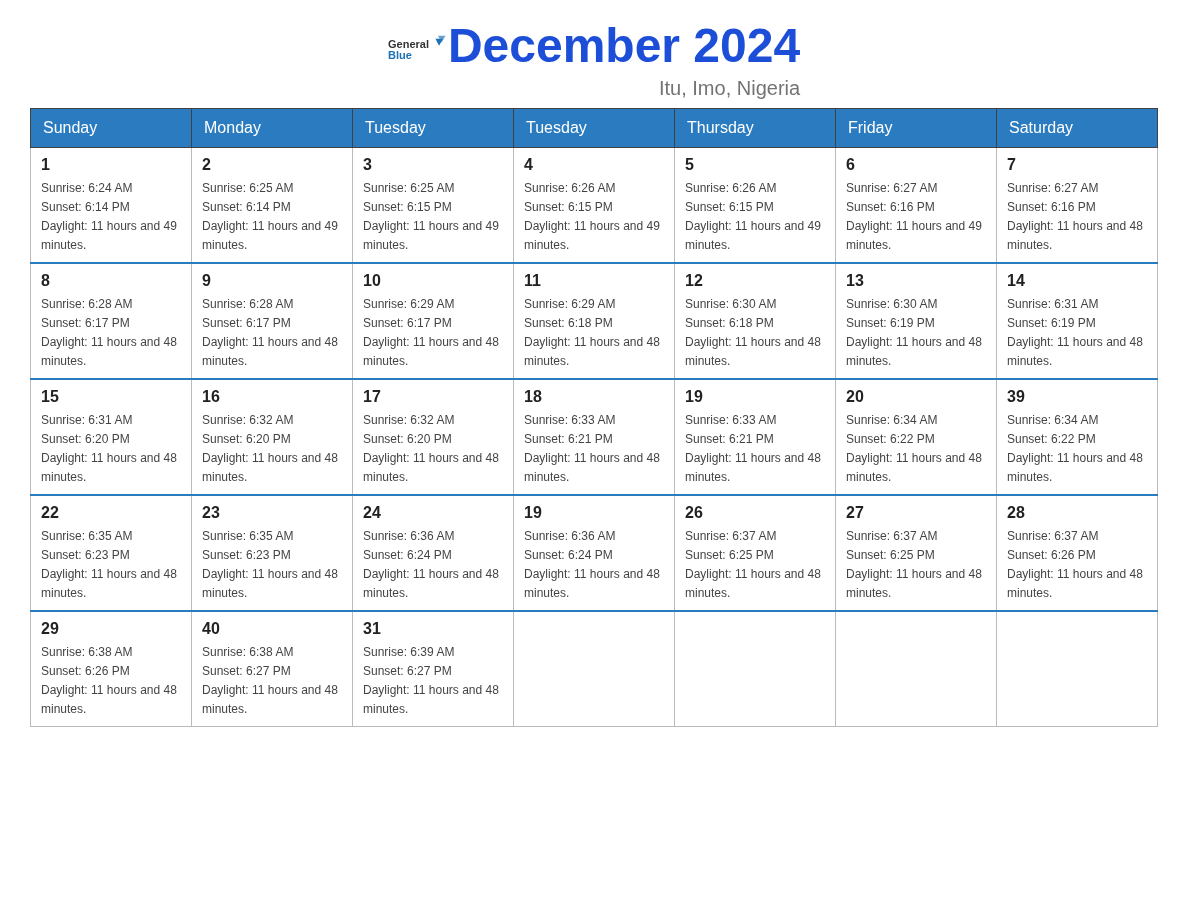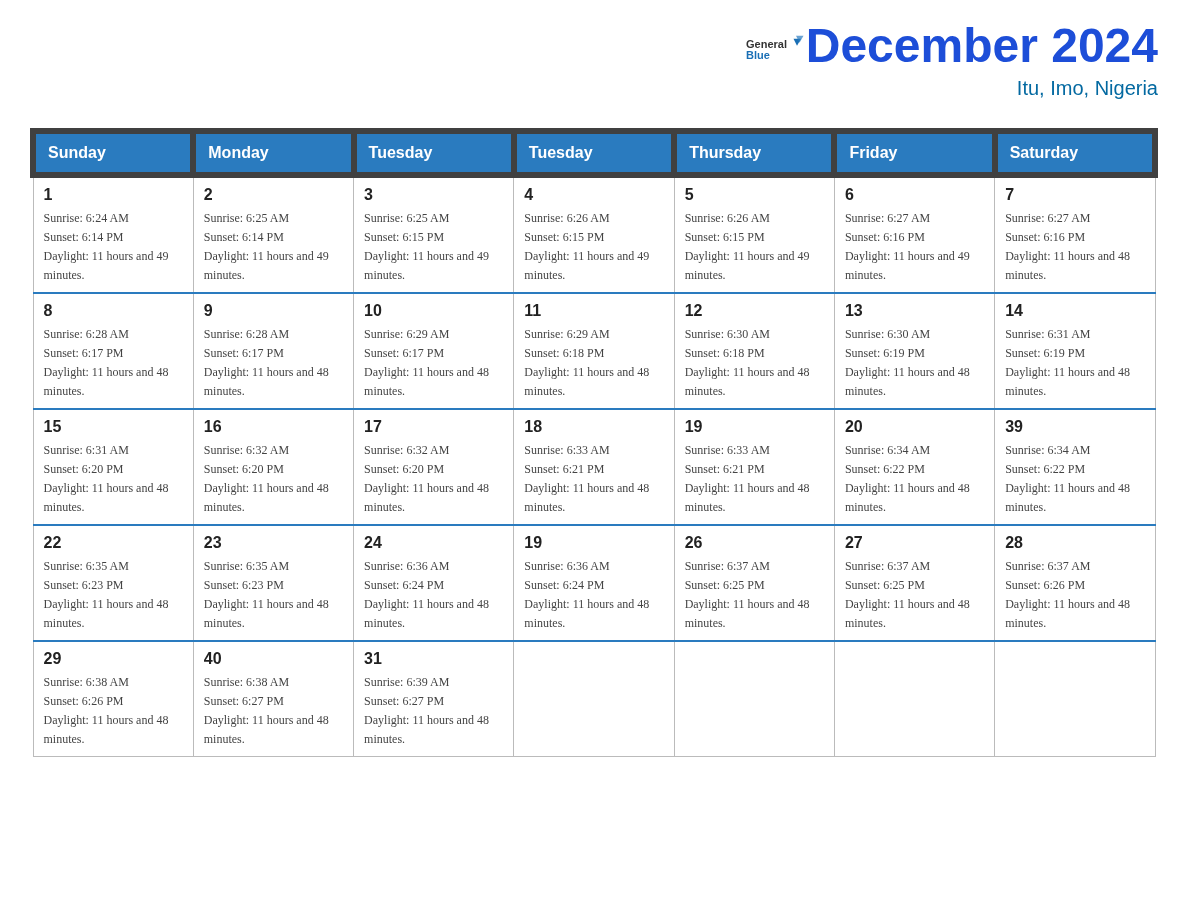--- a/index.html
+++ b/index.html
@@ -5,75 +5,74 @@
     * { margin: 0; padding: 0; box-sizing: border-box; }
     body {
       font-family: Arial, sans-serif;
       background: #ffffff;
       width: 1188px;
       min-height: 918px;
       padding: 20px 30px;
     }
     .header {
       display: flex;
-      justify-content: flex-end;
+      justify-content: center;
       align-items: flex-start;
-      margin-bottom: 28px;
+      margin-bottom: 8px;
     }
     .logo {
       display: flex;
       align-items: center;
     }
     .title-area {
       text-align: right;
     }
     .month-title {
       font-size: 48px;
       font-weight: bold;
       color: #1d4ed8;
       line-height: 1.1;
     }
     .location {
       font-size: 20px;
-      color: #0369a1;
+      color: #737373;
       margin-top: 4px;
     }
     .calendar {
       width: 100%;
       border-collapse: collapse;
       border: 1px solid #aaa;
     }
     .calendar th {
       background: #2a7bbf;
       color: #fff;
       font-size: 16px;
-      font-weight: bold;
+      font-weight: normal;
       padding: 10px 12px;
       text-align: left;
-      border: 6px solid #404040;
+      border: 1px solid #404040;
     }
     .calendar td {
       vertical-align: top;
       padding: 8px 10px;
       border: 1px solid #bbb;
       width: calc(100% / 7);
       min-height: 110px;
     }
     .day-number {
       font-size: 16px;
       font-weight: bold;
       color: #222;
       display: block;
       margin-bottom: 4px;
     }
     .day-info {
       font-size: 12px;
       color: #444;
       line-height: 1.5;
-      font-family: Liberation Serif, serif;
     }
     .row-divider td {
       border-top: 2px solid #2a7bbf;
     }
     .empty-cell {
       background: #fff;
     }
   </style>
 </head>
 <body>

